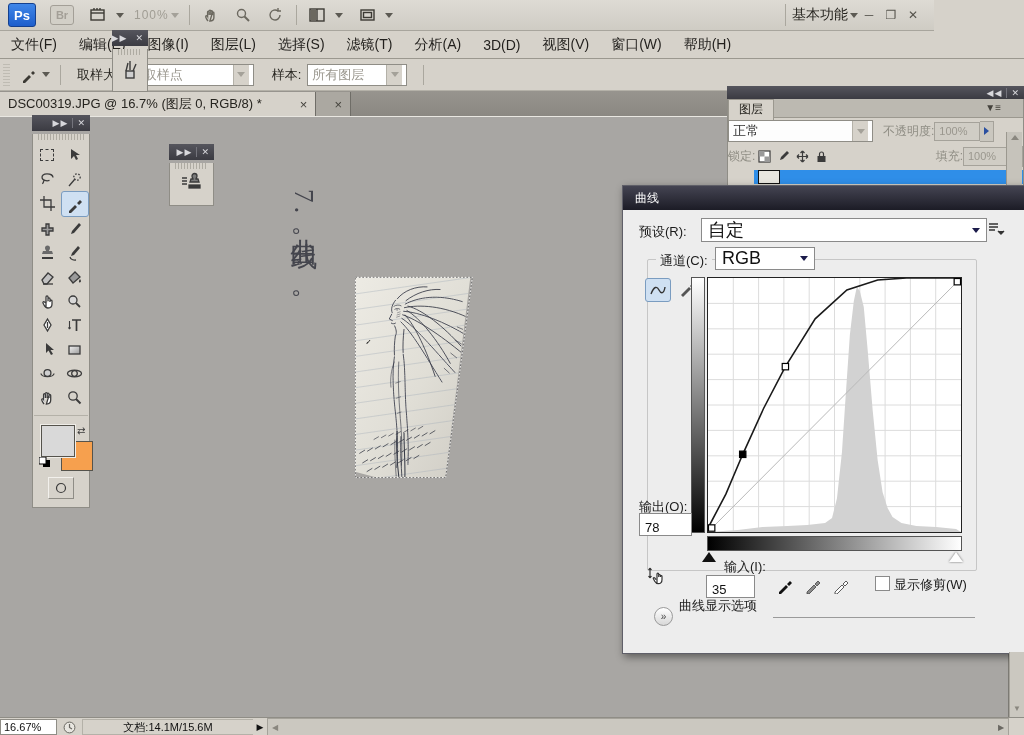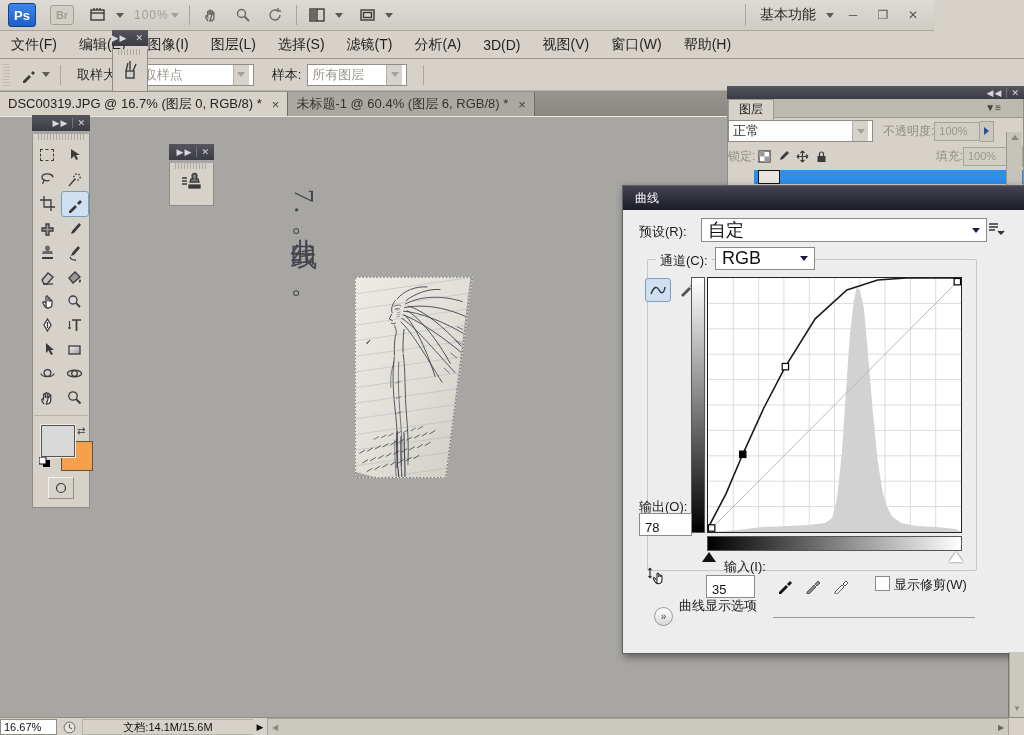--- a/index.html
+++ b/index.html
@@ -12,37 +12,37 @@
   #titlebar{left:0;top:0;width:934px;height:30px;background:linear-gradient(#dedbd4,#cfccc4);border-bottom:1px solid #a8a59d;display:flex;align-items:center;}
   .ps-badge{width:26px;height:22px;margin-left:8px;background:linear-gradient(#3f86e8,#1d5ecc);border:1px solid #14408f;border-radius:3px;color:#fff;font-weight:bold;font-size:13px;display:flex;align-items:center;justify-content:center;}
   .br-badge{width:22px;height:18px;margin-left:14px;border:1px solid #a39f97;border-radius:3px;color:#a39f97;font-weight:bold;font-size:11px;display:flex;align-items:center;justify-content:center;background:#d2cfc7;}
   .tb-group{display:flex;align-items:center;gap:4px;margin-left:14px;}
   .tb-ico{width:22px;height:20px;display:flex;align-items:center;justify-content:center;}
   .tb-ico svg{stroke:#6b685f;fill:none;stroke-width:1.4;}
   .tb-ico.dark svg{stroke:#3c3a34;}
   .dd-arrow{width:0;height:0;border-left:4px solid transparent;border-right:4px solid transparent;border-top:5px solid #5c5a53;margin-left:2px;}
   .tb-sep{width:1px;height:20px;background:#aaa79e;margin:0 10px;}
   .zoom-ro{color:#a09d94;font-size:12px;margin-left:10px;letter-spacing:1px;}
-  #ws-area{margin-left:auto;display:flex;align-items:center;gap:8px;margin-right:10px;}
+  #ws-area{margin-left:auto;display:flex;align-items:center;margin-right:10px;}
   #ws-sep{width:1px;height:22px;background:#aaa79e;margin-right:6px;}
   .winbtn{width:22px;height:18px;display:flex;align-items:center;justify-content:center;color:#55534c;font-size:12px;}
   
   #menubar{left:0;top:31px;width:1024px;height:27px;display:flex;align-items:center;border-bottom:1px solid #9b988f;background:#d6d2ca;}
   .menu-item{padding:0 11px;font-size:14px;color:#211f1c;}
   
   #optionsbar{left:0;top:59px;width:1024px;height:31px;background:#d6d2ca;border-bottom:1px solid #b4b1a8;display:flex;align-items:center;}
   .grip{width:7px;height:22px;margin-left:3px;background-image:repeating-linear-gradient(#b9b6ad 0 1px,transparent 1px 3px);opacity:.8;}
   .opt-label{margin:0 6px;color:#26241f;font-size:13px;}
   .combo{height:20px;display:flex;align-items:center;background:#fff;border:1px solid #8f8d86;color:#9a978e;padding:0 4px;font-size:13px;}
   .combo .btn{margin-left:auto;width:15px;height:100%;background:#d6d2ca;border-left:1px solid #b4b1a8;display:flex;align-items:center;justify-content:center;}
   .combo .btn .dd-arrow{border-top-color:#a4a199;margin:0;}
   
   #tabbar{left:0;top:91px;width:1024px;height:25px;background:linear-gradient(#97948e,#8b8882);display:flex;align-items:flex-end;}
   .doc-tab{height:24px;display:flex;align-items:center;padding:0 8px;font-size:13px;border-right:1px solid #6f6d67;white-space:nowrap;}
-  .doc-tab.active{background:#d6d2ca;color:#26241f;}
+  .doc-tab.active{background:#d6d2ca;color:#26241f;gap:28px;}
   .doc-tab.inactive{background:#aba8a1;color:#35332e;}
   .tab-close{margin-left:10px;font-size:13px;color:#45433d;}
   
   #canvas{left:0;top:116px;width:1009px;height:601px;background:#a8a6a3;border-top:1px solid #e9e7e1;}
   #vtext{left:286px;top:188px;writing-mode:vertical-rl;font-family:"Liberation Serif","DejaVu Serif",serif;font-size:27px;color:#44454d;letter-spacing:4px;}
   
   .fheader{height:16px;background:linear-gradient(#55555d,#3b3b42);display:flex;align-items:center;justify-content:flex-end;color:#d8d8dc;font-size:9px;}
   .fheader .hbtn{padding:0 4px;letter-spacing:1px;}
   .fheader .hsep{width:1px;height:10px;background:#74747c;}
   .fbody{background:#d6d2ca;border:1px solid #8f8d86;border-top:none;}
@@ -221,21 +221,20 @@
     </div>
     <div class="tb-sep" style="margin-left:16px"></div>
   </div>
 
   <div id="tabbar" class="abs">
     <div class="doc-tab active">
       <span>DSC00319.JPG @ 16.7% (图层 0, RGB/8) *</span>
       <span class="tab-close">×</span>
     </div>
     <div class="doc-tab inactive">
-      <span>未标题-1 @ 60.4% (图层 6, RGB/8) *</span>
       <span class="tab-close">×</span>
     </div>
   </div>
 
   <div id="canvas" class="abs">
     <div id="vtext" class="abs" style="left:286px;top:72px">7.曲线。。。</div>
 
     <svg class="abs" style="left:355px;top:69px" width="272" height="463" viewBox="355 185 627 648">
       <defs>
         <linearGradient id="paperg" x1="0" y1="0" x2="1" y2="1">

